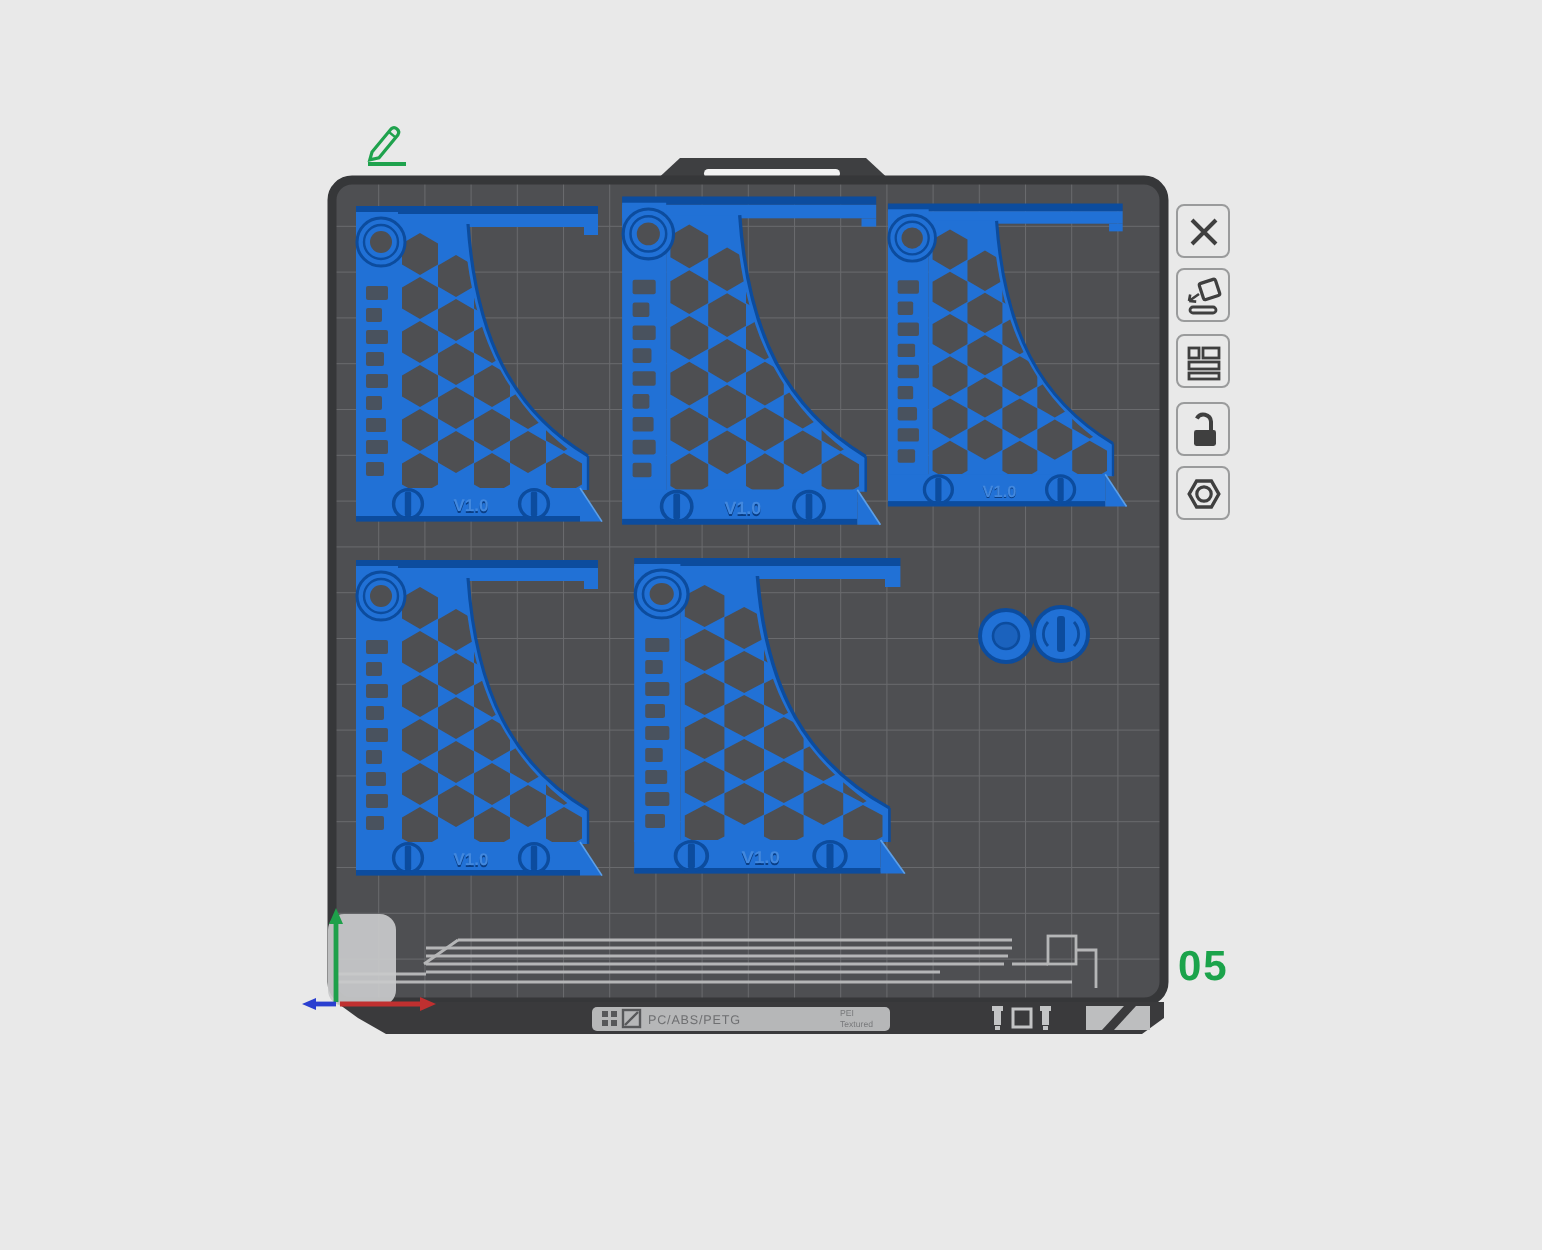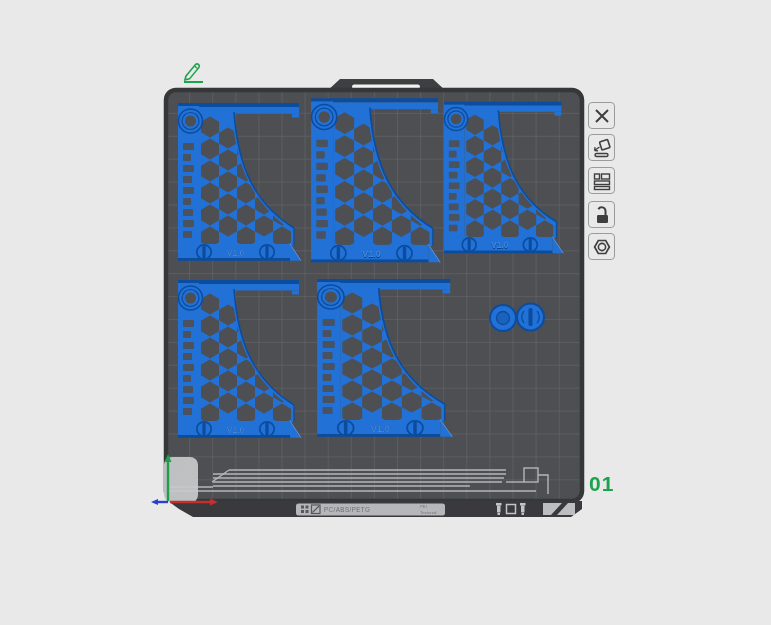--- a/index.html
+++ b/index.html
@@ -220,15 +220,15 @@
     <rect x="6" y="11" width="11" height="8" rx="1.2" fill="#3f3f3f"></rect>
   </svg>
 </button>
 <button class="tool-btn" style="top:233px">
   <svg width="22" height="22" viewBox="0 0 22 22">
     <polygon points="7.3,4.5 14.7,4.5 18.4,11 14.7,17.5 7.3,17.5 3.6,11" fill="none" stroke="#3f3f3f" stroke-width="1.7"></polygon>
     <circle cx="11" cy="11" r="3.6" fill="none" stroke="#3f3f3f" stroke-width="1.6"></circle>
   </svg>
 </button>
 
-<div class="plate-number">01</div>
+<div class="plate-number">05</div>
 
 </div>
 
 </body></html>

